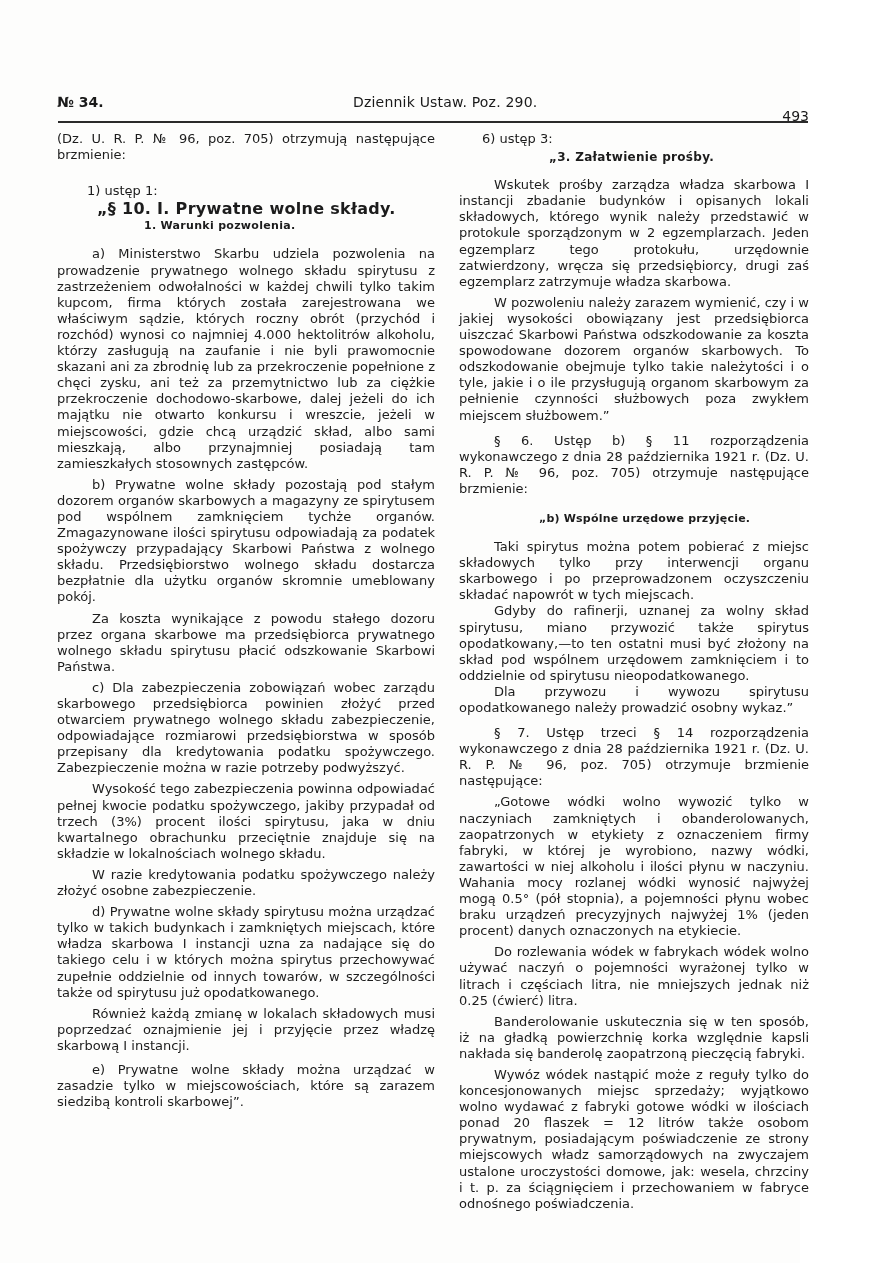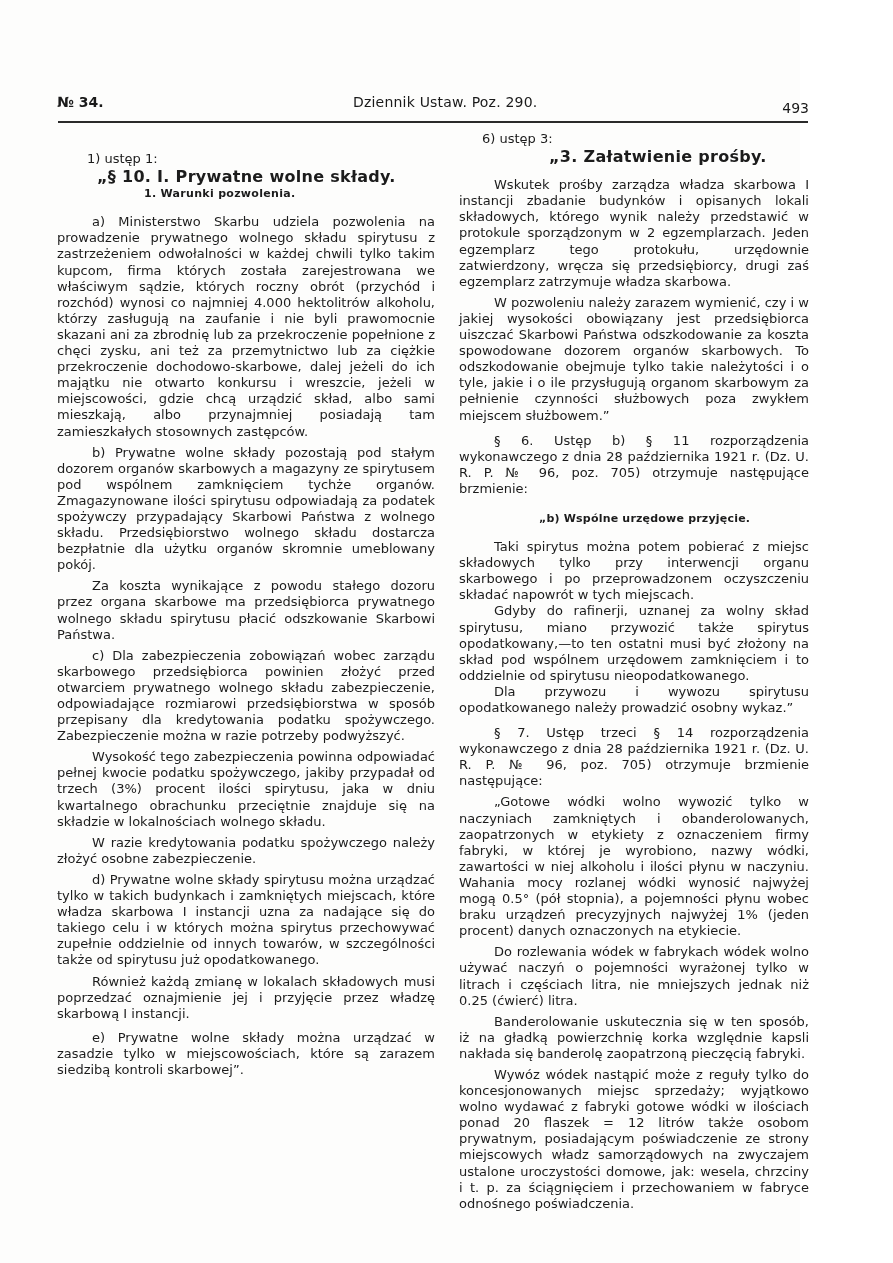--- a/index.html
+++ b/index.html
@@ -7,56 +7,57 @@
     width: 893px; height: 1263px; position: relative; overflow: hidden;
     font-family: "DejaVu Sans", sans-serif; color: #1c1c1c;
   }
   .page { position: absolute; left: 0; top: 0; width: 800px; height: 1263px; background: #fdfdfc; }
   .header {
     position: absolute; left: 57px; top: 92px; width: 752px; height: 22px;
     font-size: 14px; color: #1a1a1a;
   }
   .header .num { position: absolute; left: 0; top: 2px; font-weight: bold; }
   .header .title { position: absolute; left: 296px; top: 2px; letter-spacing: 0.2px; }
-  .header .page-no { position: absolute; right: 0; top: 8px; }
+  .header .page-no { position: absolute; right: 0; top: 16px; }
   .rule {
     position: absolute; left: 58px; top: 121px; width: 750px; height: 2px;
     background: #2a2a2a;
   }
   .col {
     position: absolute; top: 131px;
     font-size: 13px; line-height: 16.1px; text-align: justify;
   }
   .col.left { left: 57px; width: 378px; }
   .col.right { left: 459px; width: 350px; top: 131px; }
   .col p { margin: 0; }
   .indent { text-indent: 35px; }
   .item { padding-left: 30px; margin: 20px 0 0 0 !important; }
   .item2 { padding-left: 23px; margin: 0 !important; }
   .heading1 { font-weight: bold; font-size: 16px; padding-left: 40px; margin: 2px 0 1px 0 !important; letter-spacing: 0.3px; }
   .heading2 { font-weight: bold; font-size: 11px; padding-left: 87px; margin: 0 0 12px 0 !important; letter-spacing: 0.3px; }
-  .heading3 { font-weight: bold; font-size: 16px; padding-left: 90px; margin: 2px 0 12px 0 !important; letter-spacing: 0.3px; }
+  .heading3 { font-weight: bold; font-size: 12px; padding-left: 90px; margin: 2px 0 12px 0 !important; letter-spacing: 0.3px; }
   .heading4 { font-weight: bold; font-size: 11px; padding-left: 80px; margin: 14px 0 12px 0 !important; letter-spacing: 0.2px; }
   .gap { margin-top: 5px !important; }
   .gap2 { margin-top: 8px !important; }
   .gap3 { margin-top: 9px !important; }
 </style>
 </head>
 <body>
 
 <div class="page">
 
   <div class="header">
     <span class="num">№ 34.</span>
     <span class="title">Dziennik Ustaw. Poz. 290.</span>
     <span class="page-no">493</span>
   </div>
   <div class="rule"></div>
 
   <div class="col left">
+    <p>(Dz. U. R. P. № 96, poz. 705) otrzymują następujące brzmienie:</p>
     <p class="item">1) ustęp 1:</p>
     <p class="heading1">„§ 10. I. Prywatne wolne składy.</p>
     <p class="heading2">1. Warunki pozwolenia.</p>
     <p class="indent">a) Ministerstwo Skarbu udziela pozwolenia na prowadzenie prywatnego wolnego składu spirytusu z zastrzeżeniem odwołalności w każdej chwili tylko takim kupcom, firma których została zarejestrowana we właściwym sądzie, których roczny obrót (przychód i rozchód) wynosi co najmniej 4.000 hektolitrów alkoholu, którzy zasługują na zaufanie i nie byli prawomocnie skazani ani za zbrodnię lub za przekroczenie popełnione z chęci zysku, ani też za przemytnictwo lub za ciężkie przekroczenie dochodowo-skarbowe, dalej jeżeli do ich majątku nie otwarto konkursu i wreszcie, jeżeli w miejscowości, gdzie chcą urządzić skład, albo sami mieszkają, albo przynajmniej posiadają tam zamieszkałych stosownych zastępców.</p>
     <p class="indent gap">b) Prywatne wolne składy pozostają pod stałym dozorem organów skarbowych a magazyny ze spirytusem pod wspólnem zamknięciem tychże organów. Zmagazynowane ilości spirytusu odpowiadają za podatek spożywczy przypadający Skarbowi Państwa z wolnego składu. Przedsiębiorstwo wolnego składu dostarcza bezpłatnie dla użytku organów skromnie umeblowany pokój.</p>
     <p class="indent gap">Za koszta wynikające z powodu stałego dozoru przez organa skarbowe ma przedsiębiorca prywatnego wolnego składu spirytusu płacić odszkowanie Skarbowi Państwa.</p>
     <p class="indent gap">c) Dla zabezpieczenia zobowiązań wobec zarządu skarbowego przedsiębiorca powinien złożyć przed otwarciem prywatnego wolnego składu zabezpieczenie, odpowiadające rozmiarowi przedsiębiorstwa w sposób przepisany dla kredytowania podatku spożywczego. Zabezpieczenie można w razie potrzeby podwyższyć.</p>
     <p class="indent gap">Wysokość tego zabezpieczenia powinna odpowiadać pełnej kwocie podatku spożywczego, jakiby przypadał od trzech (3%) procent ilości spirytusu, jaka w dniu kwartalnego obrachunku przeciętnie znajduje się na składzie w lokalnościach wolnego składu.</p>
     <p class="indent gap">W razie kredytowania podatku spożywczego należy złożyć osobne zabezpieczenie.</p>
     <p class="indent gap">d) Prywatne wolne składy spirytusu można urządzać tylko w takich budynkach i zamkniętych miejscach, które władza skarbowa I instancji uzna za nadające się do takiego celu i w których można spirytus przechowywać zupełnie oddzielnie od innych towarów, w szczególności także od spirytusu już opodatkowanego.</p>

